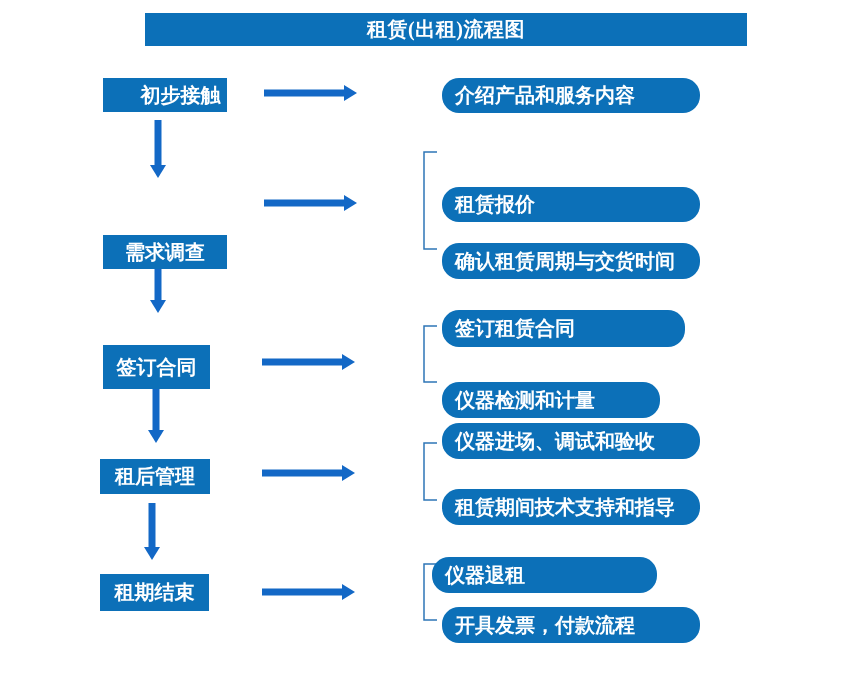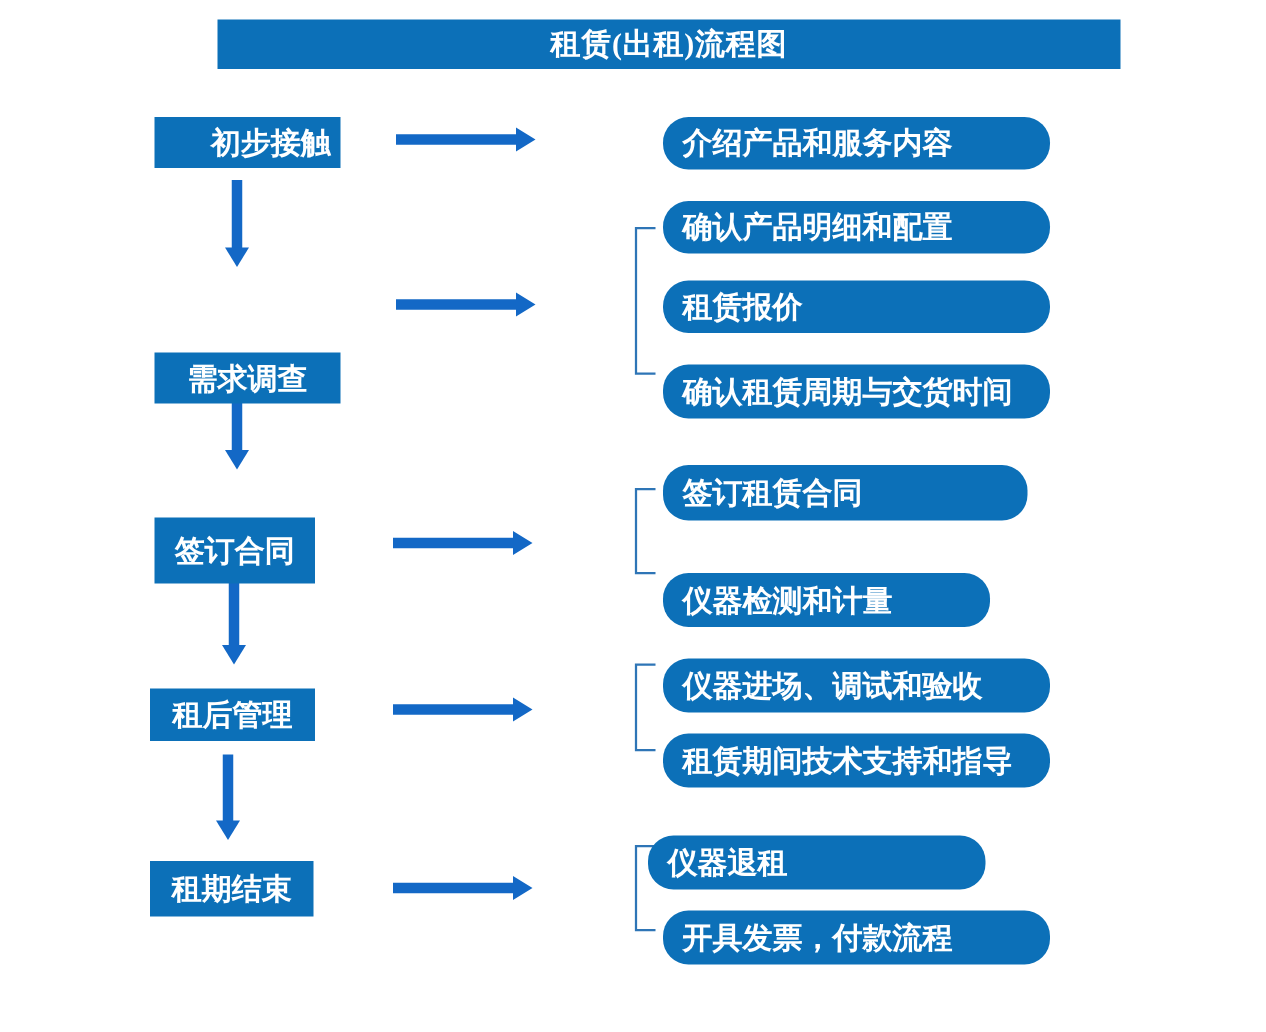--- a/index.html
+++ b/index.html
@@ -89,26 +89,25 @@
   </svg>
 
   <div class="bluebox step" style="left:103px;top:78px;width:124px;height:34px;padding-left:31px;">初步接触</div>
   <div class="bluebox step" style="left:103px;top:187px;width:124px;height:34px;margin-top:48px;">需求调查</div>
   <div class="bluebox step" style="left:103px;top:345px;width:107px;height:44px;">签订合同</div>
   <div class="bluebox step" style="left:100px;top:459px;width:110px;height:35px;">租后管理</div>
   <div class="bluebox step" style="left:100px;top:574px;width:109px;height:37px;">租期结束</div>
 
   <div class="bluebox detail" style="left:442px;top:78px;width:258px;height:35px;">介绍产品和服务内容</div>
 
-  <div class="bluebox detail" style="left:442px;top:134px;width:258px;height:35px;">确认产品明细和配置</div>
   <div class="bluebox detail" style="left:442px;top:187px;width:258px;height:35px;">租赁报价</div>
   <div class="bluebox detail" style="left:442px;top:243px;width:258px;height:36px;">确认租赁周期与交货时间</div>
 
   <div class="bluebox detail" style="left:442px;top:310px;width:243px;height:37px;">签订租赁合同</div>
   <div class="bluebox detail" style="left:442px;top:382px;width:218px;height:36px;">仪器检测和计量</div>
 
-  <div class="bluebox detail" style="left:442px;top:423px;width:258px;height:36px;margin-top:16px;">仪器进场、调试和验收</div>
+  <div class="bluebox detail" style="left:442px;top:423px;width:258px;height:36px;">仪器进场、调试和验收</div>
   <div class="bluebox detail" style="left:442px;top:489px;width:258px;height:36px;">租赁期间技术支持和指导</div>
 
   <div class="bluebox detail" style="left:432px;top:557px;width:225px;height:36px;">仪器退租</div>
   <div class="bluebox detail" style="left:442px;top:607px;width:258px;height:36px;">开具发票，付款流程</div>
 
 </div>
 
 </body></html>

